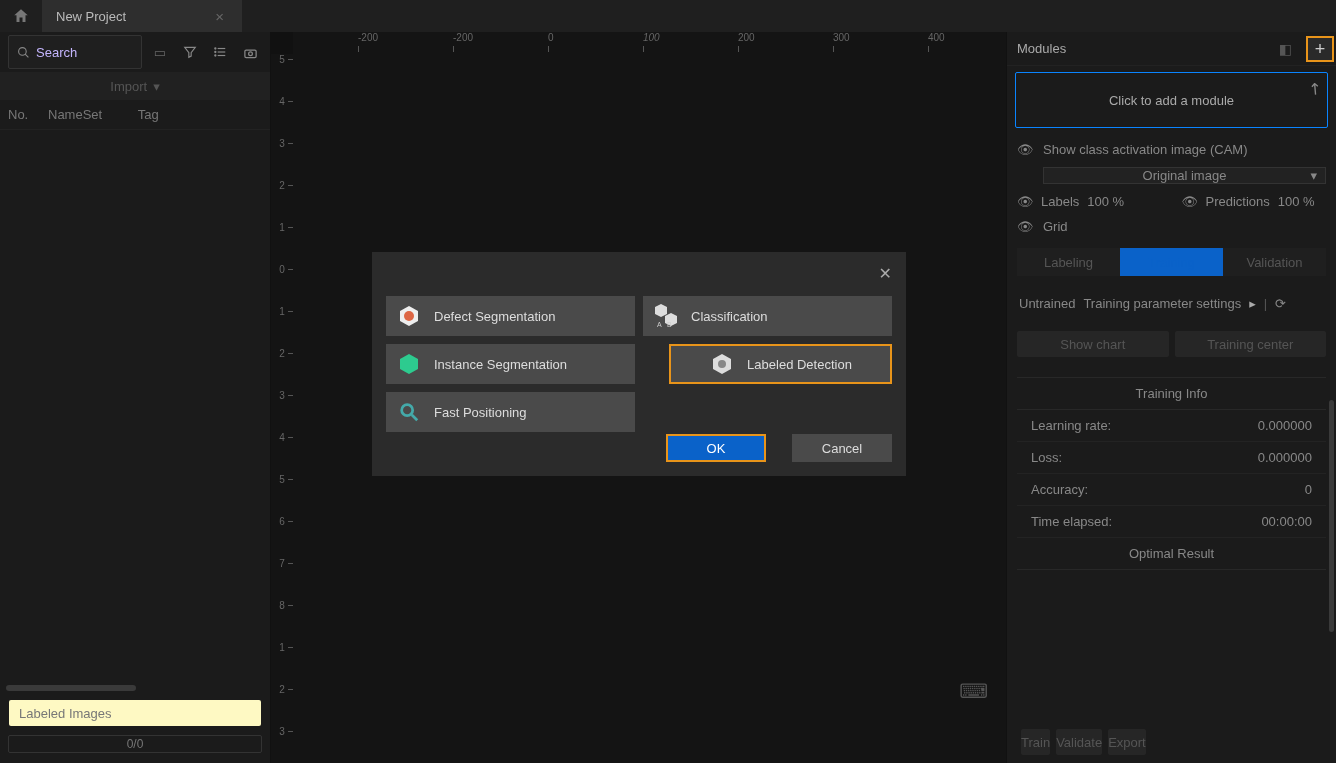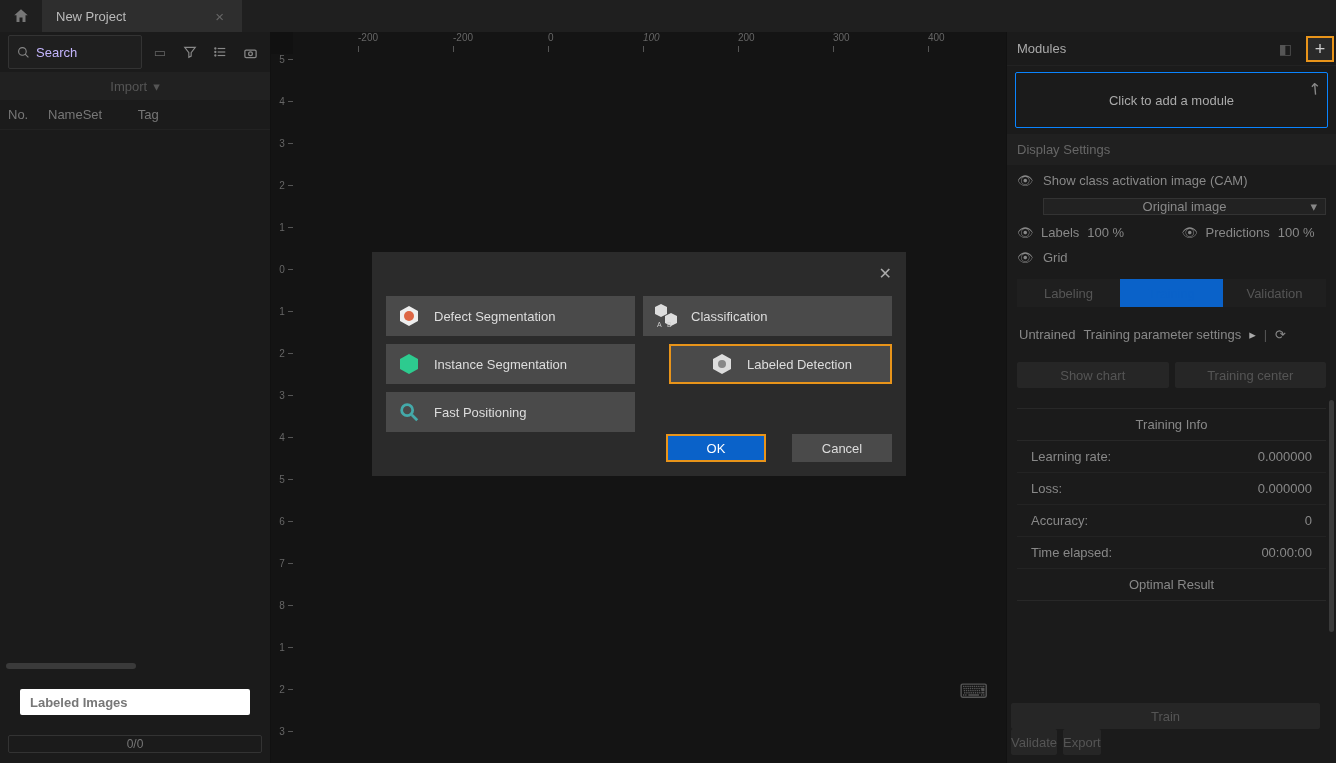--- a/index.html
+++ b/index.html
@@ -22,21 +22,21 @@
 .import-row { height: 28px; background: #212121; display: flex; align-items: center; justify-content: center; color: #555; gap: 6px; }
 .list-head { height: 30px; display: flex; align-items: center; padding: 0 8px; color: #777; border-bottom: 1px solid #222; }
 .list-head > div { flex:0 0 auto; }
 .lh-no { width: 40px; }
 .lh-name { flex: 1; }
 .lh-set { width: 40px; }
 .lh-tag { width: 36px; text-align:right; }
 .list-body { flex: 1; }
 .left-scroll { height: 6px; background: #1b1b1b; margin: 0 6px; }
 .left-scroll .thumb { width: 130px; height: 6px; background: #3a3a3a; border-radius: 3px; }
-.labeled { margin: 20px; height: 26px; background: #ffffff; display: flex; align-items: center; padding: 0 10px; color: #777; border-radius: 2px; font-weight: bold; }
+.labeled { margin: 9px; height: 26px; background: #fef9c3; display: flex; align-items: center; padding: 0 10px; color: #777; border-radius: 2px; }
 .counter-bar { margin: 0 8px 10px 8px; height: 18px; border: 1px solid #333; display: flex; align-items: center; justify-content: center; color: #777; font-size: 12px; border-radius: 2px;}
 
 
 .canvas { flex: 1; background: #111; position: relative; display:flex; flex-direction:column;}
 .ruler-h { height: 22px; background: #141414; position: relative; margin-left: 22px; overflow: hidden; }
 .ruler-h .tick { position: absolute; top: 0; color: #666; font-size: 10px; }
 .ruler-h .tick::after { content:""; position:absolute; left:0; top:14px; width:1px; height:6px; background:#555;}
 .ruler-v { width: 22px; background: #141414; position: absolute; left: 0; top:22px; bottom: 0; }
 .ruler-v .tick { position: absolute; left: 0; color: #666; font-size: 10px; width:22px; text-align:center; }
 .ruler-v .tick::after { content:""; position:absolute; right:0; top:5px; width:5px; height:1px; background:#555;}
@@ -64,21 +64,21 @@
 .train-row { display:flex; align-items:center; gap:8px; color:#888; padding:6px 2px;}
 .caret-r { color:#aaa;}
 .sep { color:#555; }
 .refresh { color:#888; font-size:13px;}
 .btn-row { display:flex; gap:6px; padding: 4px 0;}
 .flatbtn { flex:1; height:26px; background:#262626; display:flex; align-items:center; justify-content:center; color:#555; border-radius:2px;}
 .info-box { margin-top:6px; border-top:1px solid #282828;}
 .info-title { height:32px; display:flex; align-items:center; justify-content:center; color:#888; border-bottom:1px solid #282828;}
 .info-row { height:32px; display:flex; align-items:center; justify-content:space-between; padding:0 14px; color:#888; border-bottom:1px solid #232323;}
 .right-scroll { position:absolute; right:2px; top:368px; width:5px; height:232px; background:#3a3a3a; border-radius:3px;}
-.bottom-btns { position:absolute; bottom:8px; left:4px; right:16px; display:flex; flex-direction:column; }
+.bottom-btns { position:absolute; bottom:8px; left:14px; right:16px; display:flex; flex-direction:row; gap:6px;}
 .wide-btn { height:26px; background:#262626; display:flex; align-items:center; justify-content:center; color:#555; border-radius:2px;}
 .two-btns { display:flex; gap:6px;}
 
 
 .modal { position: absolute; left: 372px; top: 252px; width: 534px; height: 224px; background: #2b2b2b; padding: 14px; }
 .modal .close { position: absolute; right: 14px; top: 12px; color: #aaa; font-size: 16px; }
 .type-grid { display: grid; grid-template-columns: 1fr 1fr; gap: 8px; margin-top: 30px; }
 .type-item { height: 40px; background: #4a4a4a; display: flex; align-items: center; gap: 12px; padding: 0 10px; color: #ddd; position:relative; }
 .type-item.sel { border: 2px solid #e8941a; }
 .type-ic { width:26px; height:26px; display:flex; align-items:center; justify-content:center; border-radius:4px;}
@@ -193,21 +193,20 @@
   <div class="right">
     <div class="mods-head">
       <span>Modules</span>
       <span class="mods-icon">◧</span>
       <div class="plus">+</div>
     </div>
     <div class="add-module">
       <span>Click to add a module</span>
       <span class="arrow">↗</span>
     </div>
-    <div class="section-title">Display Settings</div>
     <div class="settings">
       <div class="chk-row">
         <span class="eye">👁</span>
         <span>Show class activation image (CAM)</span>
       </div>
       <div class="sel">
         <span>Original image</span>
         <span class="caret">▾</span>
       </div>
       <div class="pct-row">

